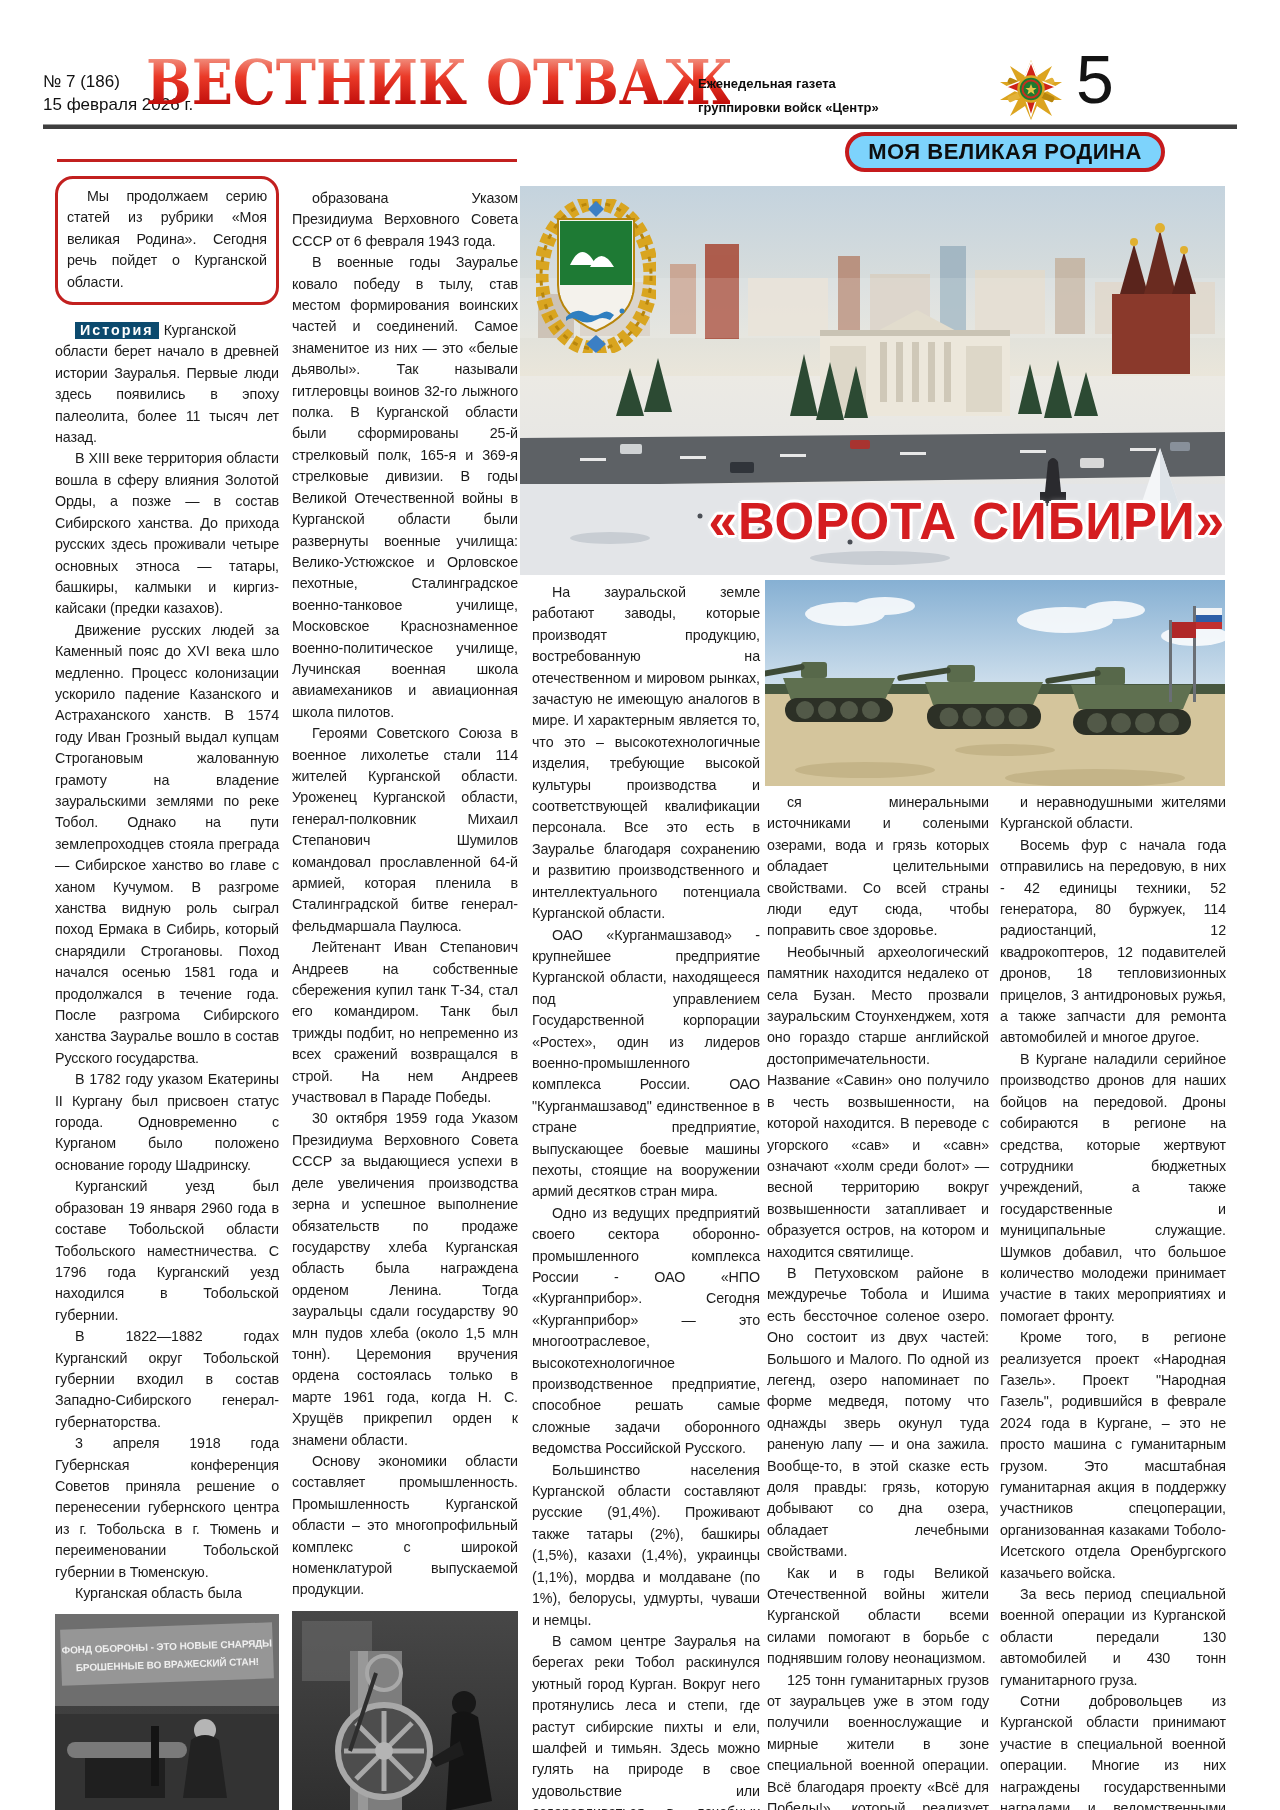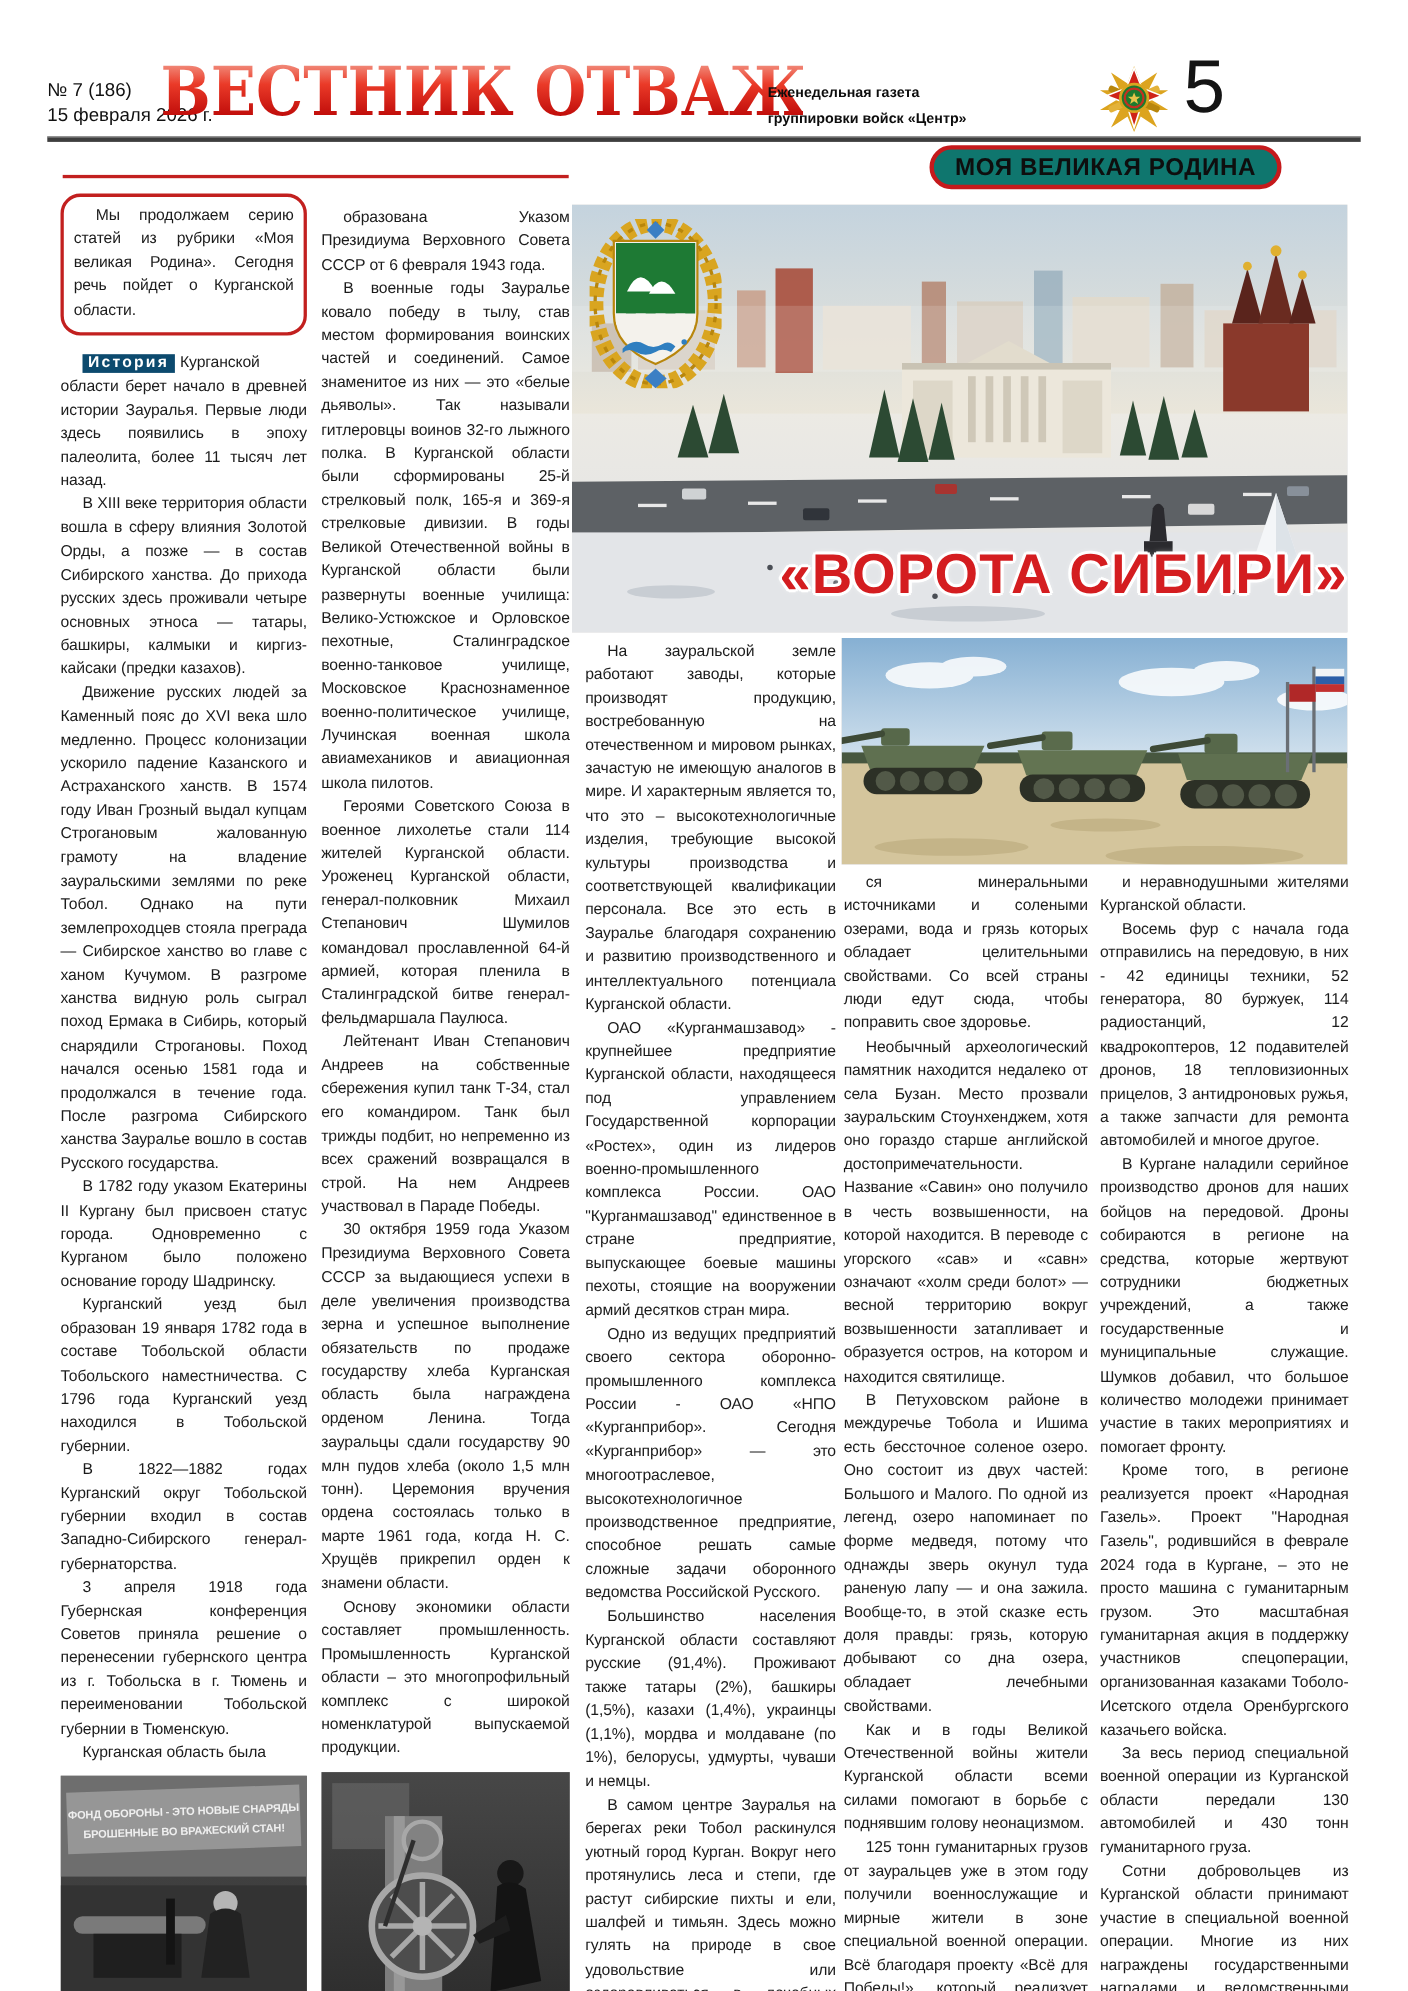--- a/index.html
+++ b/index.html
@@ -13,21 +13,21 @@
         transform:scaleY(1.14);transform-origin:top center;color:#d41d20;white-space:nowrap;}
   @supports ((-webkit-background-clip:text) or (background-clip:text)){
     .masthead-title{background:linear-gradient(180deg,#f6c3b4 0%,#ea3a28 42%,#b90505 88%);
         -webkit-background-clip:text;background-clip:text;color:transparent;}}
   .tagline{position:absolute;left:698px;top:60px;width:300px;text-align:left;
         font-weight:bold;font-size:13px;line-height:24px;color:#0d0d0d;}
   .emblem{position:absolute;left:998px;top:46px;width:66px;height:64px;}
   .page-number{position:absolute;left:1076px;top:28px;font-size:68px;line-height:78px;color:#141414;}
   .header-rule{position:absolute;left:43px;top:112px;width:1194px;height:4px;
         background:#3e3e3e;border-top:1px solid #9a9a9a;}
-  .rubric-pill{position:absolute;left:845px;top:120px;width:312px;height:32px;background:#0f766e;
+  .rubric-pill{position:absolute;left:845px;top:120px;width:312px;height:32px;background:#7dd3fc;
         border:4px solid #c51a1c;border-radius:24px;display:flex;align-items:center;justify-content:center;
         font-weight:bold;font-size:22px;letter-spacing:.5px;color:#0e0e0e;white-space:nowrap;}
   .red-rule{position:absolute;left:57px;top:147px;width:460px;height:3px;background:#c2201f;}
 
   
   .col{position:absolute;text-align:justify;font-size:14.3px;line-height:21.4px;letter-spacing:-.1px;}
   #col1{left:55px;top:164px;width:224px;}
   #col2{left:292px;top:176px;width:226px;}
   #col3{left:532px;top:570px;width:228px;}
   #col4{left:767px;top:780px;width:222px;}
@@ -279,21 +279,21 @@
     <div class="lead-box">
       <p class="para">Мы продолжаем серию статей из рубрики «Моя великая Родина». Сегодня речь пойдет о Курганской области.</p>
     </div>
     <p class="para">
       <span class="rubric-label">История</span><span>Курганской области берет начало в древней истории Зауралья. Первые люди здесь появились в эпоху палеолита, более 11 тысяч лет назад.</span>
     </p>
     <div>
         <p class="para">В XIII веке территория области вошла в сферу влияния Золотой Орды, а позже — в состав Сибирского ханства. До прихода русских здесь проживали четыре основных этноса — татары, башкиры, калмыки и киргиз-кайсаки (предки казахов).</p>
         <p class="para">Движение русских людей за Каменный пояс до XVI века шло медленно. Процесс колонизации ускорило падение Казанского и Астраханского ханств. В 1574 году Иван Грозный выдал купцам Строгановым жалованную грамоту на владение зауральскими землями по реке Тобол. Однако на пути землепроходцев стояла преграда — Сибирское ханство во главе с ханом Кучумом. В разгроме ханства видную роль сыграл поход Ермака в Сибирь, который снарядили Строгановы. Поход начался осенью 1581 года и продолжался в течение года. После разгрома Сибирского ханства Зауралье вошло в состав Русского государства.</p>
         <p class="para">В 1782 году указом Екатерины II Кургану был присвоен статус города. Одновременно с Курганом было положено основание городу Шадринску.</p>
-        <p class="para">Курганский уезд был образован 19 января 1782 года в составе Тобольской области Тобольского наместничества. С 1796 года Курганский уезд находился в Тобольской губернии.</p>
+        <p class="para">Курганский уезд был образован 19 января 2960 года в составе Тобольской области Тобольского наместничества. С 1796 года Курганский уезд находился в Тобольской губернии.</p>
         <p class="para">В 1822—1882 годах Курганский округ Тобольской губернии входил в состав Западно-Сибирского генерал-губернаторства.</p>
         <p class="para">3 апреля 1918 года Губернская конференция Советов приняла решение о перенесении губернского центра из г. Тобольска в г. Тюмень и переименовании Тобольской губернии в Тюменскую.</p>
         <p class="para">Курганская область была</p>
       </div>
     <div class="photo photo-flow photo-factory">
       <svg viewBox="0 0 224 330" width="224" height="330" preserveAspectRatio="none">
         <defs>
             <linearGradient id="bw1" x1="0" y1="0" x2="0" y2="1">
           <stop offset="0" stop-color="#4a4a4a"></stop>
               <stop offset="1" stop-color="#262626"></stop>

